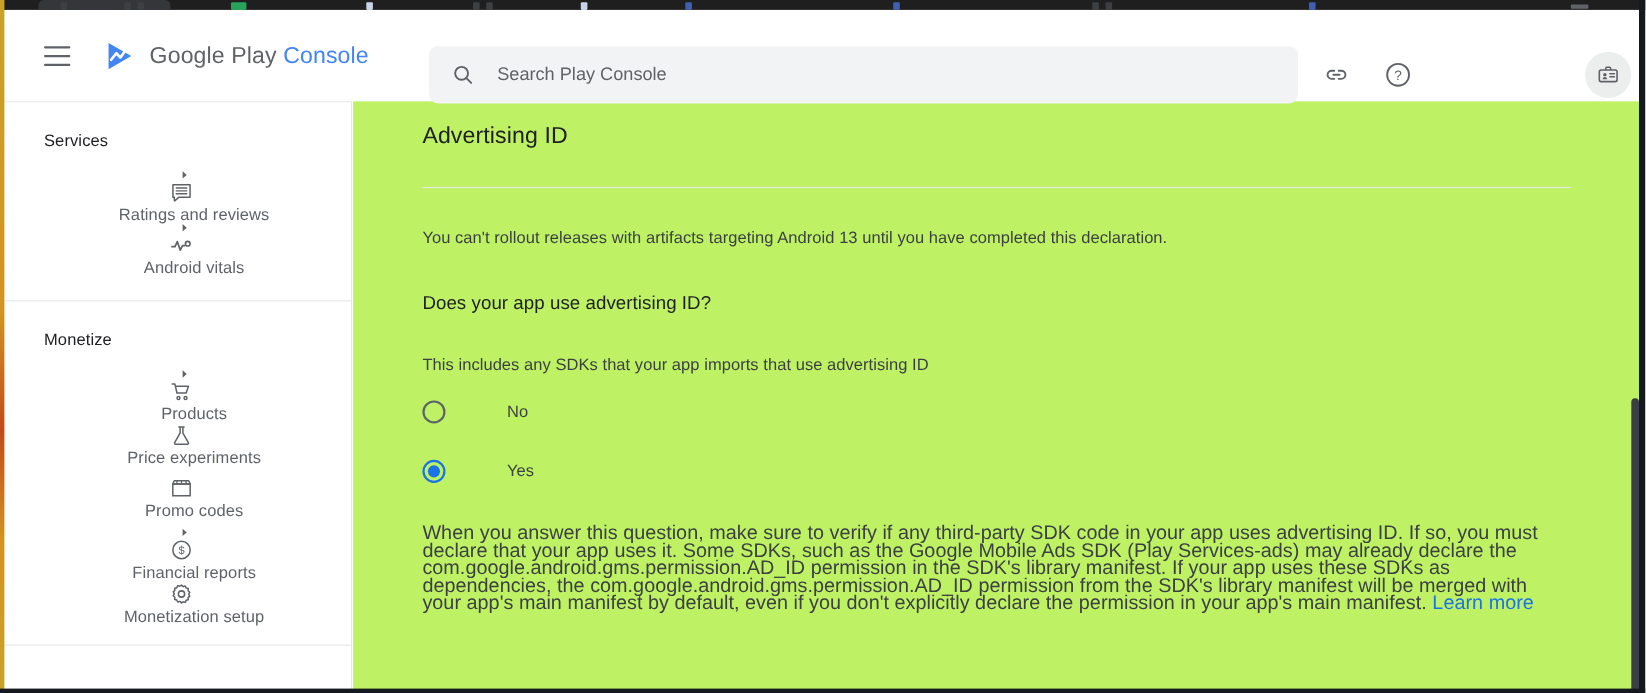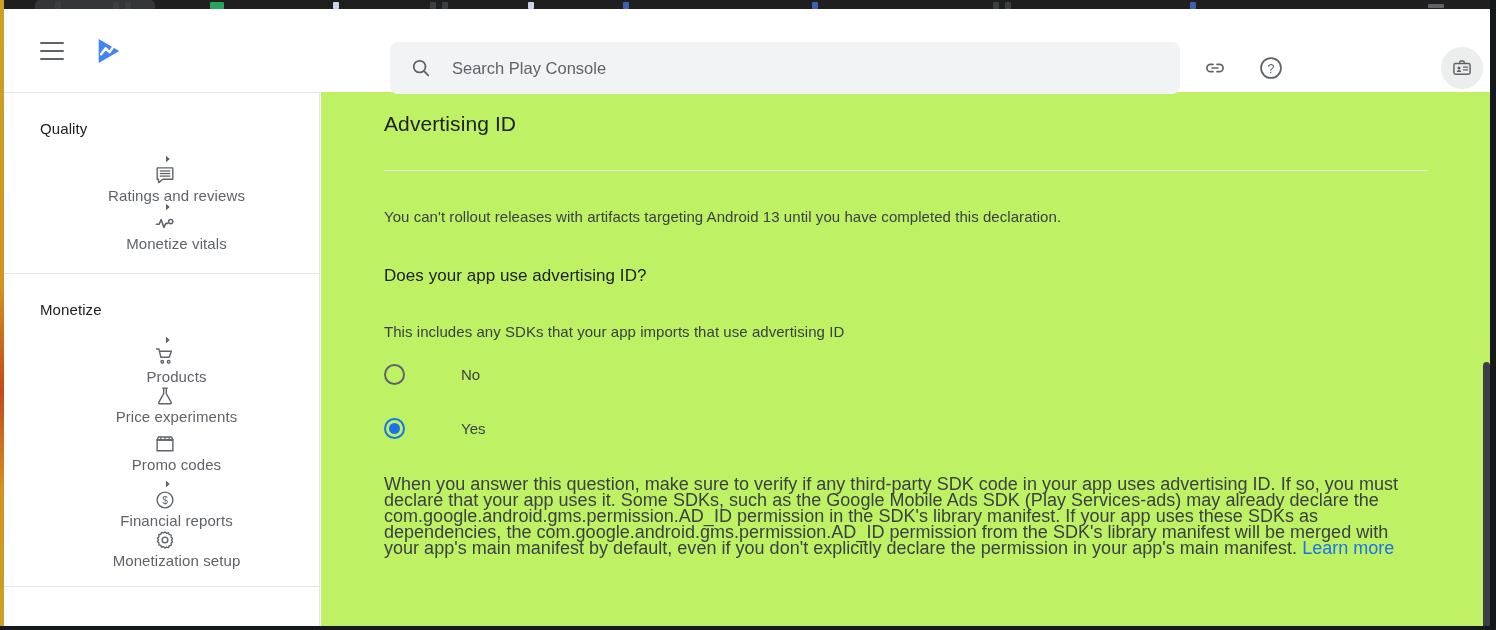--- a/index.html
+++ b/index.html
@@ -322,20 +322,23 @@
         <span></span>
     </div>
 
     <div class="brand">
       <span class="brand-logo">
         <svg viewBox="0 0 32 32" width="30" height="30">
           <path d="M5 3.2 L27 16 L5 28.8 Z" fill="#4285f4"></path>
           <path d="M7.5 19.5 L12.5 13.2 L16.5 17.3 L22 9.5" stroke="#ffffff" stroke-width="2.6" fill="none" stroke-linecap="round" stroke-linejoin="round"></path>
         </svg>
       </span>
+      <span class="brand-text">
+        <span class="g">Google Play</span><span>&nbsp;</span><span class="c">Console</span>
+      </span>
     </div>
 
     <div class="search-box">
       <span class="search-icon">
         <svg viewBox="0 0 24 24" width="22" height="22">
           <circle cx="10.5" cy="10.5" r="6.4" fill="none" stroke="#5f6368" stroke-width="1.9"></circle>
           <line x1="15.3" y1="15.3" x2="20" y2="20" stroke="#5f6368" stroke-width="1.9" stroke-linecap="round"></line>
         </svg>
       </span>
       <span class="search-placeholder">Search Play Console</span>
@@ -365,21 +368,21 @@
         <line x1="13.6" y1="11" x2="18.2" y2="11" stroke="#5f6368" stroke-width="1.4" stroke-linecap="round"></line>
         <line x1="13.6" y1="14" x2="18.2" y2="14" stroke="#5f6368" stroke-width="1.4" stroke-linecap="round"></line>
       </svg>
     </div>
   </div>
 
   <div class="sidebar">
 
     <div class="side-div"></div>
 
-    <div class="side-section-title">Quality</div>
+    <div class="side-section-title">Services</div>
 
     <div class="nav-item">
       <span class="nav-caret">
         <svg viewBox="0 0 10 10" width="8" height="8">
             <path d="M2.5 0.8 L7.2 5 L2.5 9.2 Z" fill="#5f6368"></path>
           </svg>
       </span>
       <span class="nav-icon">
         <svg viewBox="0 0 24 24" width="22" height="22">
           <path d="M3.5 4.2h17v12.4h-11l-4 3.6a.4.4 0 0 1-.6-.3V16.6h-1.4z" fill="none" stroke="#5f6368" stroke-width="1.5" stroke-linejoin="round"></path>
@@ -396,21 +399,21 @@
         <svg viewBox="0 0 10 10" width="8" height="8">
             <path d="M2.5 0.8 L7.2 5 L2.5 9.2 Z" fill="#5f6368"></path>
           </svg>
       </span>
       <span class="nav-icon">
         <svg viewBox="0 0 24 24" width="22" height="22">
           <path d="M2.6 13.4 L5.6 13.4 L7.8 8.3 L10.8 16.8 L13 12.4 L15 12.4" fill="none" stroke="#5f6368" stroke-width="1.7" stroke-linecap="round" stroke-linejoin="round"></path>
           <circle cx="18.2" cy="10.4" r="2.3" fill="none" stroke="#5f6368" stroke-width="1.6"></circle>
         </svg>
       </span>
-      <span class="nav-label">Monetize vitals</span>
+      <span class="nav-label">Android vitals</span>
     </div>
 
     <div class="side-gap-lg"></div>
     <div class="side-div"></div>
 
     <div class="side-section-title">Monetize</div>
 
     <div class="nav-item">
       <span class="nav-caret">
         <svg viewBox="0 0 10 10" width="8" height="8">

